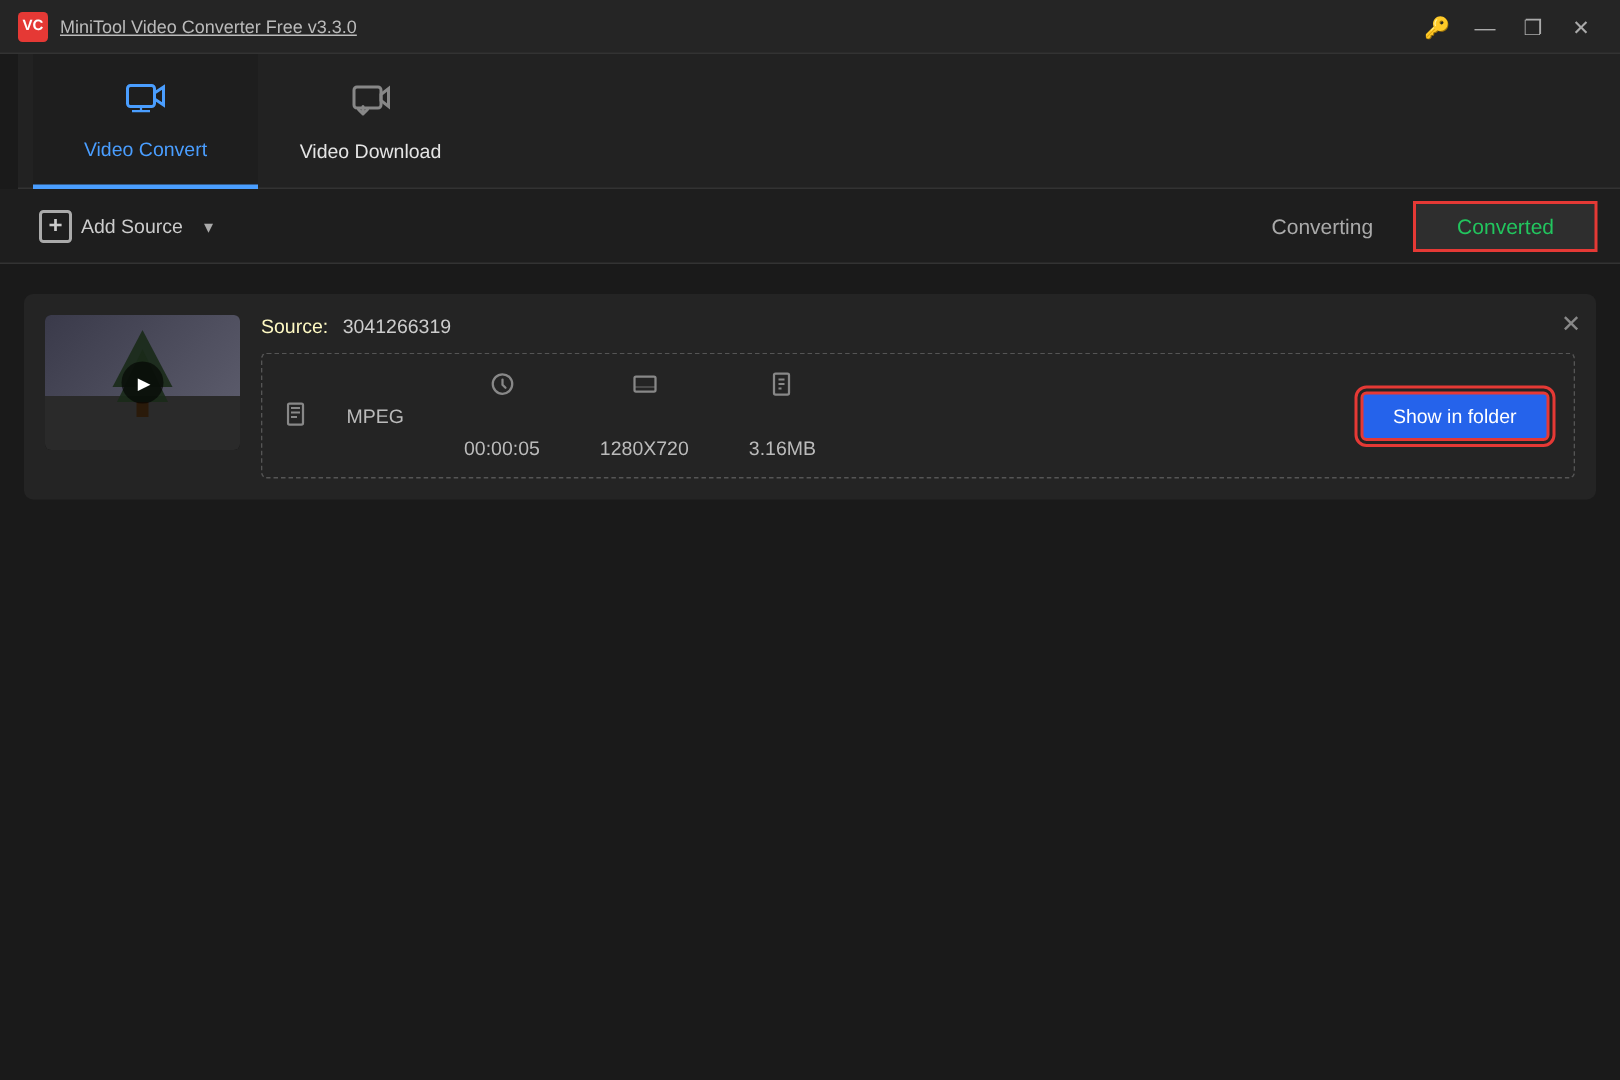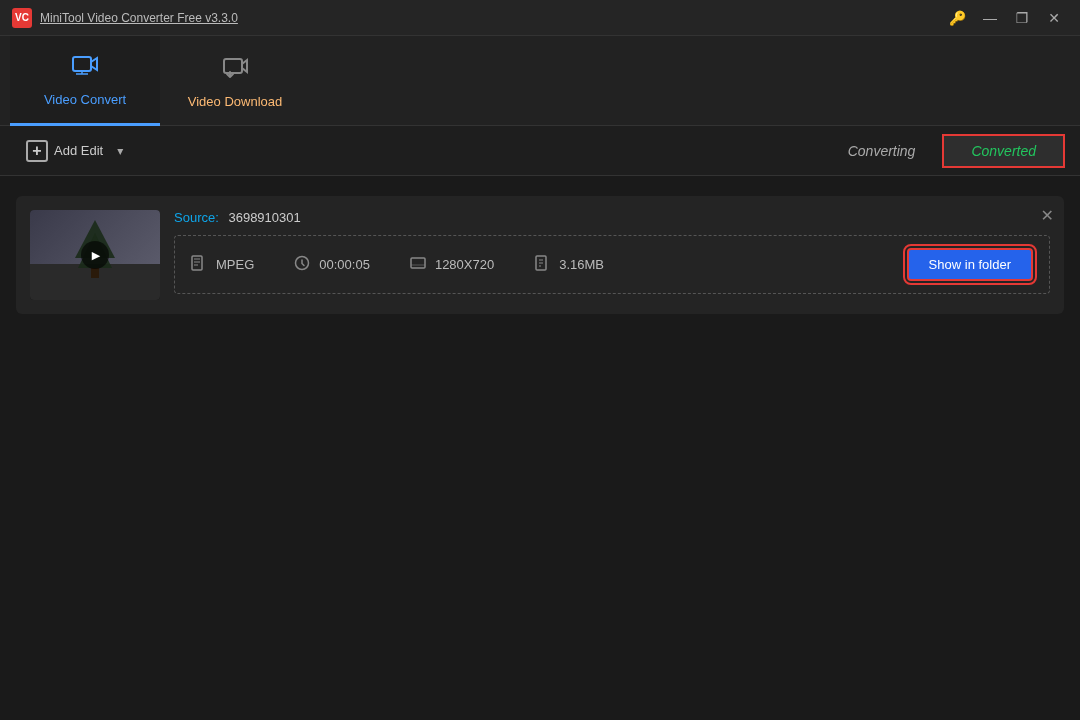--- a/index.html
+++ b/index.html
@@ -58,35 +58,36 @@
       color: #aaa;
       display: flex;
       align-items: center;
       justify-content: center;
       font-size: 14px;
     }
 
     
     #nav-bar {
       display: flex;
-      align-items: flex-start;
+      align-items: center;
       background: #222;
       height: 90px;
       padding: 0 10px;
       border-bottom: 1px solid #333;
+      margin-left: 12px;
     }
     .nav-item {
       display: flex;
       flex-direction: column;
       align-items: center;
       justify-content: center;
       width: 150px;
       height: 90px;
       cursor: pointer;
-      color: #fdba74;
+      color: #e5e5e5;
       gap: 6px;
       font-size: 13px;
       transition: background 0.2s;
     }
     .nav-item.active {
       color: #4a9eff;
       border-bottom: 3px solid #4a9eff;
       background: #1e1e1e;
     }
     .nav-icon {
@@ -135,21 +136,20 @@
       padding: 6px 4px;
     }
     #tab-spacer { flex: 1; }
     .sub-tab {
       padding: 8px 28px;
       cursor: pointer;
       color: #aaa;
       font-size: 14px;
       border: none;
       background: transparent;
-      font-style: italic;
     }
     .sub-tab.active {
       color: #22c55e;
       background: #2e2e2e;
       outline: 2px solid #e53935;
       outline-offset: -1px;
     }
 
     
     #content {
@@ -217,21 +217,21 @@
     }
 
     .file-details {
       flex: 1;
     }
     .file-source {
       font-size: 13px;
       color: #bbb;
       margin-bottom: 10px;
     }
-    .file-source span { color: #0ea5e9; }
+    .file-source span { color: #fef9c3; }
     .file-close {
       position: absolute;
       top: 10px;
       right: 10px;
       background: transparent;
       border: none;
       color: #888;
       cursor: pointer;
       font-size: 16px;
     }
@@ -241,26 +241,27 @@
       border: 1.5px dashed #555;
       border-radius: 4px;
       padding: 12px 16px;
       display: flex;
       align-items: center;
       gap: 0;
     }
     .output-field {
       display: flex;
       align-items: center;
-      gap: 9px;
+      gap: 24px;
       color: #bbb;
       font-size: 13px;
     }
     .output-field + .output-field {
       margin-left: 40px;
+      flex-direction: column;
     }
     .output-icon {
       font-size: 14px;
       color: #888;
     }
     .show-folder-btn {
       margin-left: auto;
       background: #2563eb;
       border: 2px solid #e53935;
       border-radius: 4px;
@@ -307,21 +308,21 @@
         <path d="M9 23v-5m0 5l-3-3m3 3l3-3" stroke="#888" stroke-width="2" stroke-linecap="round"></path>
       </svg>
     </span>
     <span class="nav-label">Video Download</span>
   </div>
 </div>
 
 <div id="sub-tab-bar">
   <button id="add-files-btn">
     <div id="add-files-icon">+</div>
-    <span>Add Edit</span>
+    <span>Add Source</span>
   </button>
   <button id="dropdown-btn">▾</button>
   <div id="tab-spacer"></div>
   <button class="sub-tab">Converting</button>
   <button class="sub-tab active">Converted</button>
 </div>
 
 <div id="content">
   <div class="file-card">
 
@@ -335,21 +336,21 @@
           <polygon points="30,15 13,50 47,50" fill="#1a2a18" opacity="0.9"></polygon>
           <rect x="26" y="50" width="8" height="10" fill="#2a1a0a"></rect>
         </svg>
         <div class="thumb-play"></div>
       </div>
     </div>
 
     <div class="file-details">
       <div class="file-source">
         <span>Source:</span>
-        <span style="color:#ccc;margin-left:6px;">3698910301</span>
+        <span style="color:#ccc;margin-left:6px;">3041266319</span>
       </div>
 
       <div class="output-row">
         <div class="output-field">
           <span class="output-icon">
             <svg width="16" height="16" viewBox="0 0 16 16" fill="none">
                 <rect x="1" y="1" width="10" height="14" rx="1" stroke="#888" stroke-width="1.5"></rect>
                 <path d="M3 4h6M3 7h6M3 10h4" stroke="#888" stroke-width="1.2"></path>
               </svg>
           </span>

